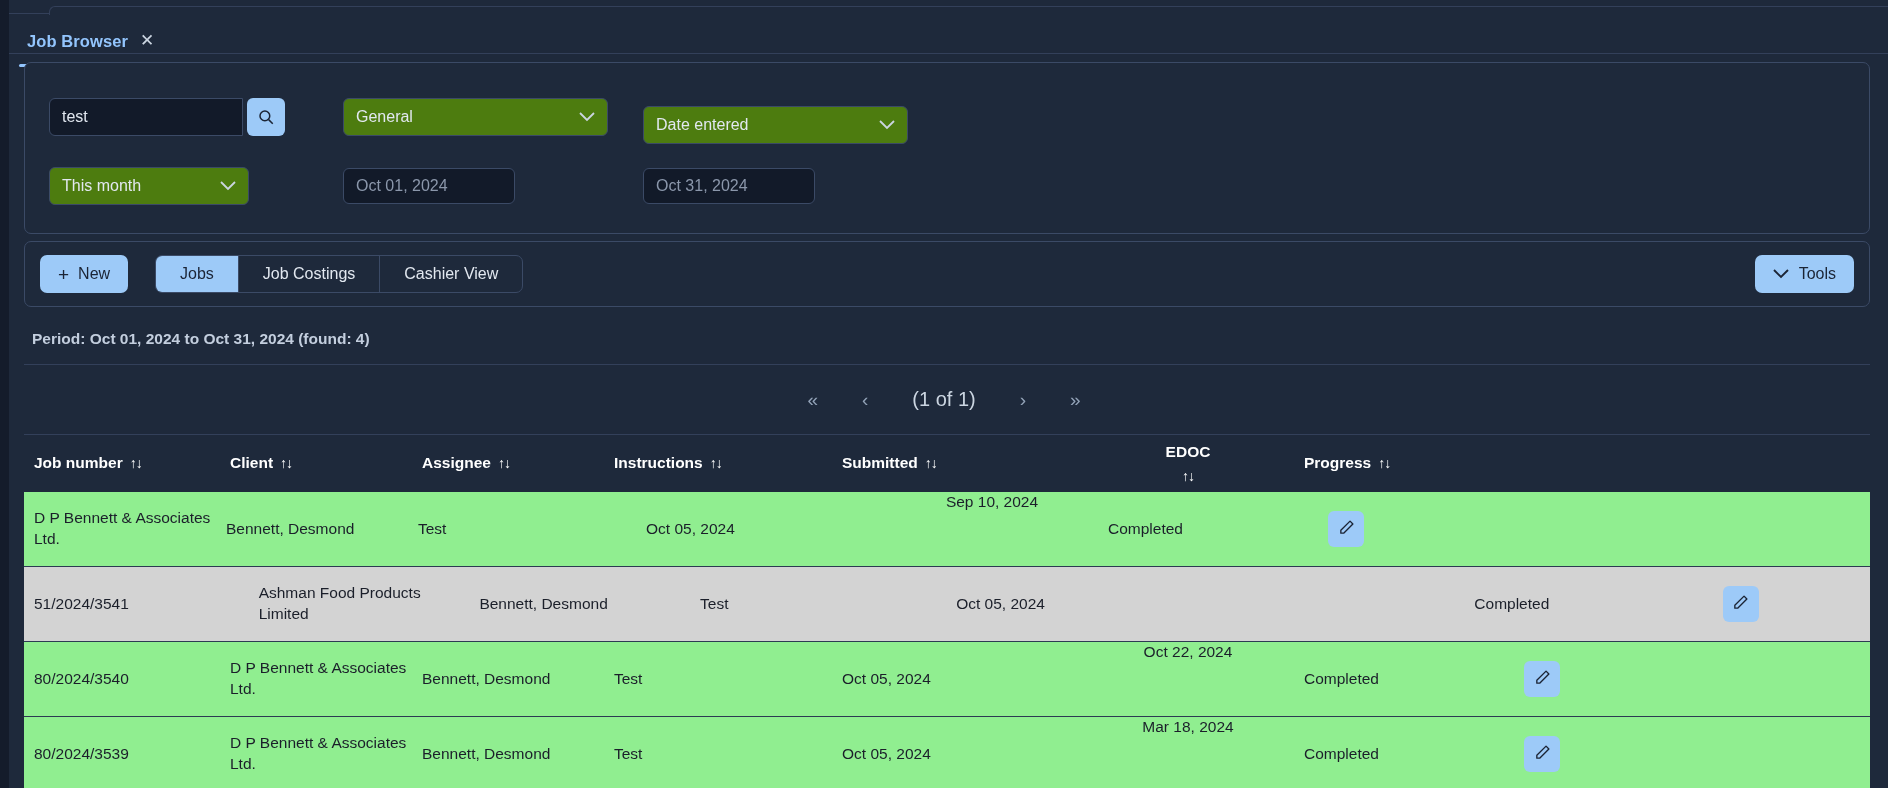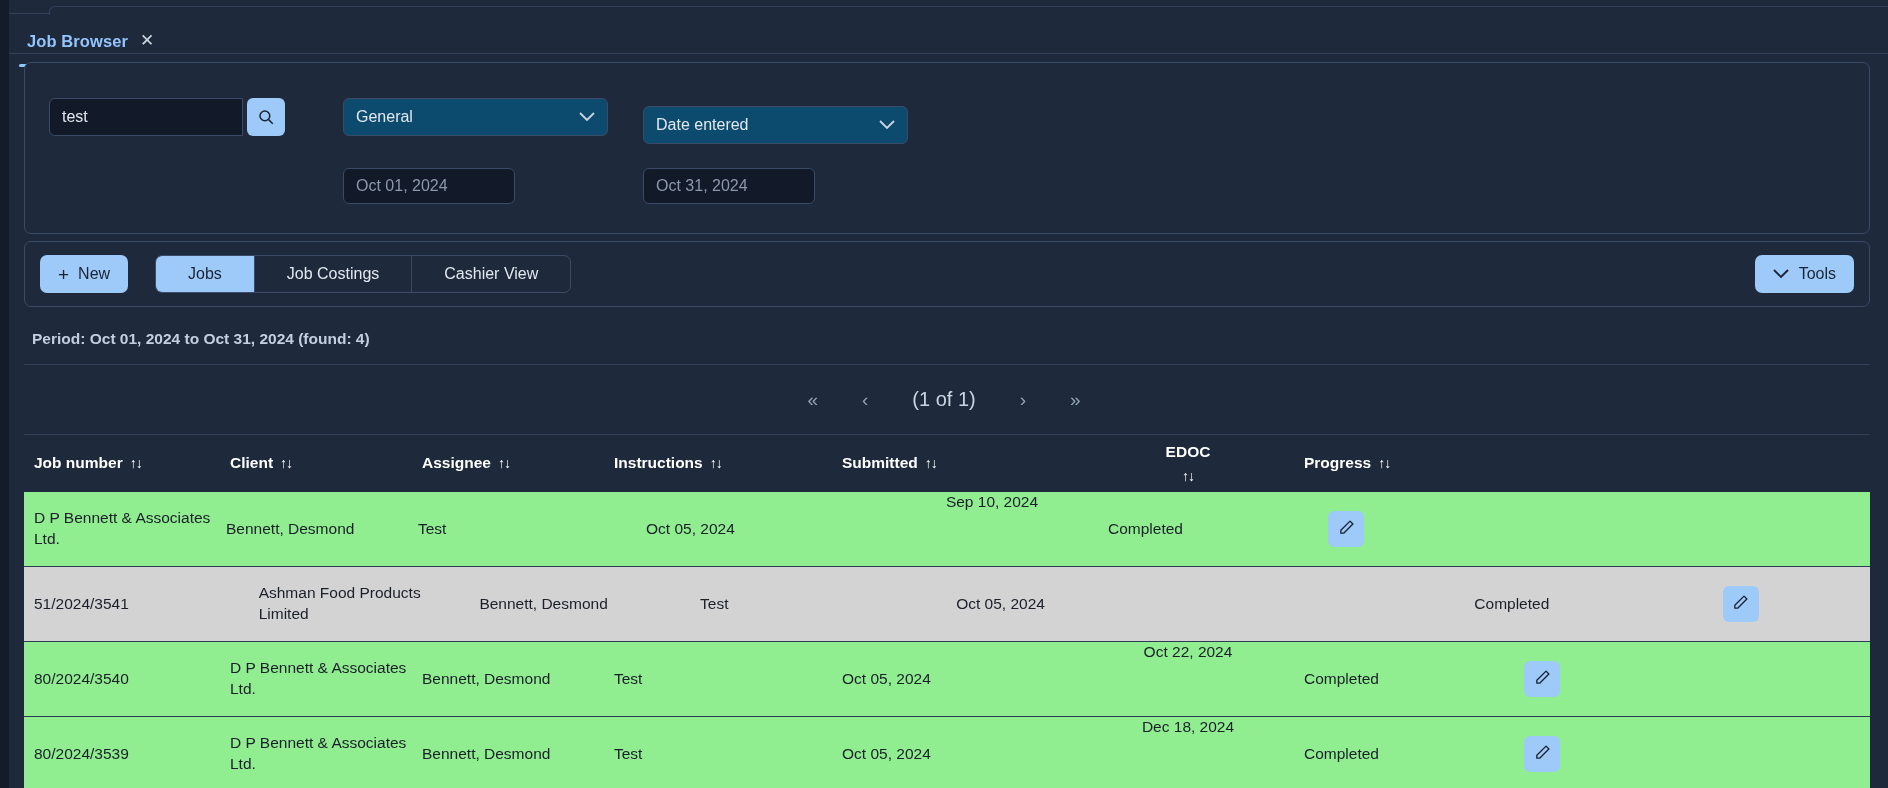--- a/index.html
+++ b/index.html
@@ -120,21 +120,21 @@
     border-radius: 6px;
     margin-left: 4px;
     display: flex; align-items: center; justify-content: center;
     cursor: pointer;
   }
   .search-btn svg { display: block; }
 
   .select-box {
     position: absolute;
     height: 38px;
-    background: #0c4a6e;
+    background: #4d7c0f;
     border: 1px solid #3b4a66;
     border-radius: 6px;
     display: flex;
     align-items: center;
     justify-content: space-between;
     padding: 0 12px;
     color: #e2e8f0;
     font-size: 16px;
     cursor: pointer;
   }
@@ -178,21 +178,21 @@
     left: 130px; top: 13px;
     height: 38px;
     display: flex;
     border: 1px solid #3b4a66;
     border-radius: 7px;
     overflow: hidden;
   }
   .seg {
     height: 36px;
     display: flex; align-items: center;
-    padding: 0 32px;
+    padding: 0 24px;
     font-size: 16px;
     color: #e2e8f0;
     background: transparent;
     border: none;
     border-right: 1px solid #3b4a66;
     font-family: "Liberation Sans", sans-serif;
     cursor: pointer;
   }
   .seg:last-child { border-right: none; }
   .seg.active { background: #9dcaf8; color: #1b2435; }
@@ -360,20 +360,28 @@
 
     <div class="select-box" id="select-datetype">
       <span>Date entered</span>
       <span class="chev">
         <svg width="16" height="10" viewBox="0 0 16 10" fill="none" stroke="#cbd5e1" stroke-width="1.8">
           <polyline points="1,1 8,8 15,1"></polyline>
         </svg>
       </span>
     </div>
 
+    <div class="select-box" id="select-period">
+      <span>This month</span>
+      <span class="chev">
+        <svg width="16" height="10" viewBox="0 0 16 10" fill="none" stroke="#cbd5e1" stroke-width="1.8">
+          <polyline points="1,1 8,8 15,1"></polyline>
+        </svg>
+      </span>
+    </div>
 
     <input class="text-input date-input" id="date-from" type="text" placeholder="Oct 01, 2024" style="">
 
     <input class="text-input date-input" id="date-to" type="text" placeholder="Oct 31, 2024" style="">
   </div>
 
   <div class="panel" id="action-panel">
     <button class="btn-primary">
       <span class="plus-icon">+</span>
       <span>New</span>
@@ -538,21 +546,21 @@
           <div class="td c-assign">
             <span class="clamp">Bennett, Desmond</span>
           </div>
           <div class="td c-instr">
             <span class="clamp">Test</span>
           </div>
           <div class="td c-sub">
             <span class="clamp">Oct 05, 2024</span>
           </div>
           <div class="td c-edoc">
-            <span class="clamp">Dec 18, 2024</span>
+            <span class="clamp">Mar 18, 2024</span>
           </div>
           <div class="td c-prog">
             <span class="clamp">Completed</span>
           </div>
           <div class="td c-act">
             <button class="edit-btn">
               <span><svg width="17" height="17" viewBox="0 0 24 24" fill="none" stroke="#1b2435" stroke-width="1.9" stroke-linecap="round" stroke-linejoin="round">
                   <path d="M17 3l4 4L8 20H4v-4L17 3z"></path>
                 </svg></span>
             </button>

